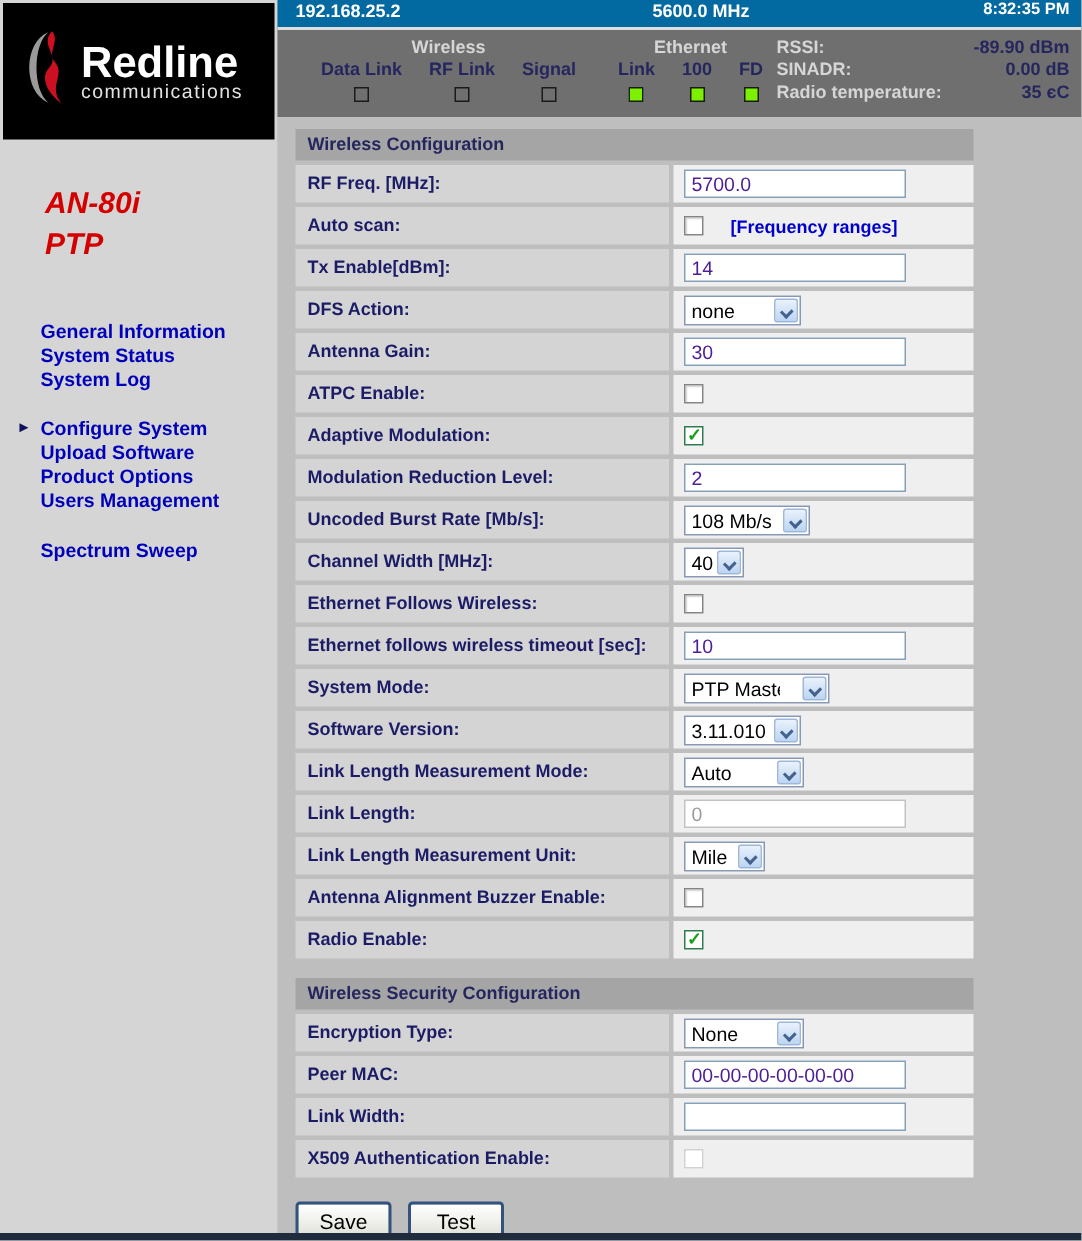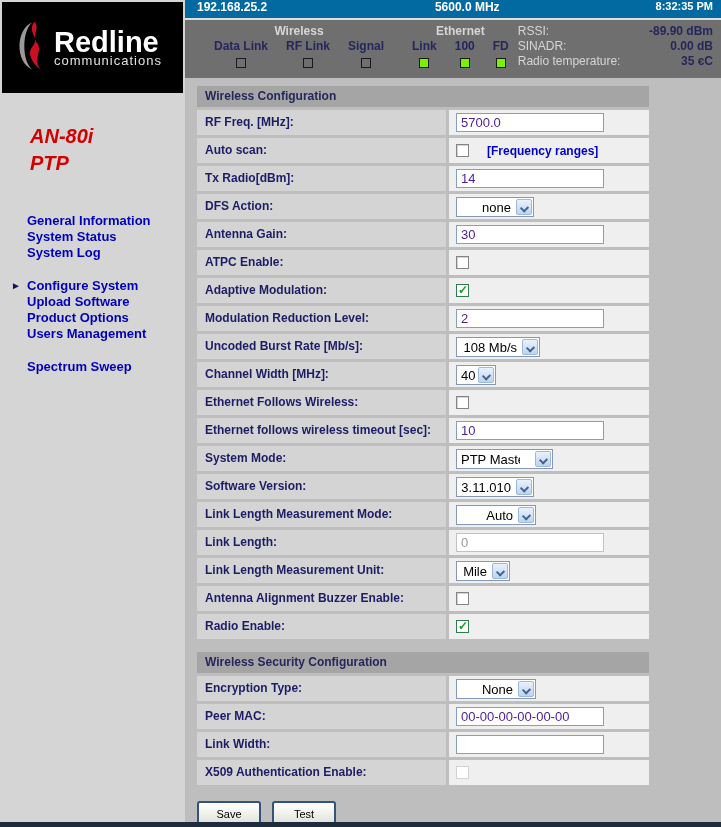--- a/index.html
+++ b/index.html
@@ -36,48 +36,48 @@
   .statusbar { height:58px; background:#6f6f6f; display:flex; padding:3px 8px 0 20px; }
   .group-name { color:#d6d6d6; font-weight:bold; font-size:12px; text-align:center; height:16px; line-height:16px; }
   .ind-row { display:flex; }
   .ind { display:flex; flex-direction:column; align-items:center; margin:0 9px; }
   .ind-label { color:#26265e; font-weight:bold; font-size:12px; height:15px; line-height:15px; white-space:nowrap; }
   .ind-box { width:10px; height:10px; border:1px solid #1a1a1a; margin-top:4px; background:transparent; }
   .ind-box.on { background:#7df000; }
   .eth-group { margin-left:10px; }
   .readouts { margin-left:auto; width:220px; padding-top:1px; }
   .readout { display:flex; justify-content:space-between; line-height:15px; font-size:12px; font-weight:bold; }
-  .readout .lbl { color:#d6d6d6; font-weight:normal; }
+  .readout .lbl { color:#d6d6d6; font-weight:bold; }
   .readout .val { color:#26265e; }
 
   
   .content { background:#bebebe; padding:8px 0 0 12px; }
   .ftable { width:452px; display:grid; grid-template-columns:249px 200px; gap:3px; }
   .ftable.security { margin-top:13px; }
   .fheader { grid-column:1 / 3; background:#a5a5a5; color:#26265e; font-weight:bold; font-size:12px; line-height:21px; padding-left:8px; }
   .lcell { background:#d4d4d4; color:#1c1c66; font-weight:bold; font-size:12px; line-height:25px; height:25px; padding-left:8px; white-space:nowrap; }
   .vcell { background:#efefef; display:flex; align-items:center; padding-left:7px; height:25px; }
 
   input.txt { width:148px; height:19px; border:1px solid #86a0bc; font-size:13px; font-family:inherit; padding:1px 4px; color:#4c1d95; background:#fff; }
   input.txt:disabled { border-color:#c2c2c2; color:#9b9b9b; background:#fff; }
 
   .xp-select { display:inline-flex; border:1px solid #8698b4; background:#fff; height:20px; cursor:default; }
-  .sel-text { font-size:13px; padding:1px 4px 0 4px; line-height:18px; flex:1; overflow:hidden; white-space:nowrap;text-align:right; }
+  .sel-text { font-size:13px; padding:1px 4px 0 4px; line-height:18px; flex:1; overflow:hidden; white-space:nowrap; }
   .sel-btn { width:16px; margin:1px; background:linear-gradient(#eaf2fc,#bcd5f2); border:1px solid #9db8d9; border-radius:2px; position:relative; }
   .sel-btn::after { content:""; position:absolute; left:4px; top:5px; width:5px; height:4px; border-left:2px solid #44628e; border-bottom:2px solid #44628e; transform:rotate(-45deg); }
 
   .xp-check { width:13px; height:13px; border:1px solid #848484; background:#fff; display:inline-block; position:relative; box-shadow:inset 1px 1px 1px rgba(0,0,0,0.18); }
   .xp-check.checked { border-color:#2e7a52; box-shadow:none; }
   .xp-check.checked::after { content:"\2713"; color:#18a018; font-weight:bold; font-size:12px; position:absolute; left:1px; top:-2px; }
   .xp-check.disabled { border-color:#d2d2d2; box-shadow:none; }
 
   .freq-link { color:#0000cc; font-weight:bold; font-size:12px; margin-left:18px; cursor:pointer; }
 
   .btnrow { margin-top:16px; display:flex; gap:11px; }
-  .xp-btn { min-width:64px; height:25px; background:linear-gradient(#ffffff,#e2e2da); border:2px solid #33527c; border-radius:3px; font-size:11px; font-family:inherit; padding:0 14px; color:#000; }
+  .xp-btn { min-width:64px; height:25px; background:linear-gradient(#ffffff,#e2e2da); border:2px solid #33527c; border-radius:3px; font-size:14px; font-family:inherit; padding:0 14px; color:#000; }
 
   .bottombar { position:absolute; left:0; bottom:0; width:721px; height:5px; background:#1e2c3e; }
 </style>
 </head>
 <body>
 
 <div class="page">
 
   <div class="left-col">
     <div class="logo-box">
@@ -180,21 +180,21 @@
             <div class="fheader">Wireless Configuration</div>
             <div class="lcell">RF Freq. [MHz]:</div>
             <div class="vcell">
               <input type="text" class="txt" value="5700.0" style="">
             </div>
             <div class="lcell">Auto scan:</div>
             <div class="vcell">
               <span class="xp-check"></span>
               <span class="freq-link">[Frequency ranges]</span>
             </div>
-            <div class="lcell">Tx Radio[dBm]:</div>
+            <div class="lcell">Tx Enable[dBm]:</div>
             <div class="vcell">
               <input type="text" class="txt" value="14" style="">
             </div>
             <div class="lcell">DFS Action:</div>
             <div class="vcell">
               <div class="xp-select" style="width: 78px;">
                 <span class="sel-text">none</span>
                 <span class="sel-btn"></span>
               </div>
             </div>

